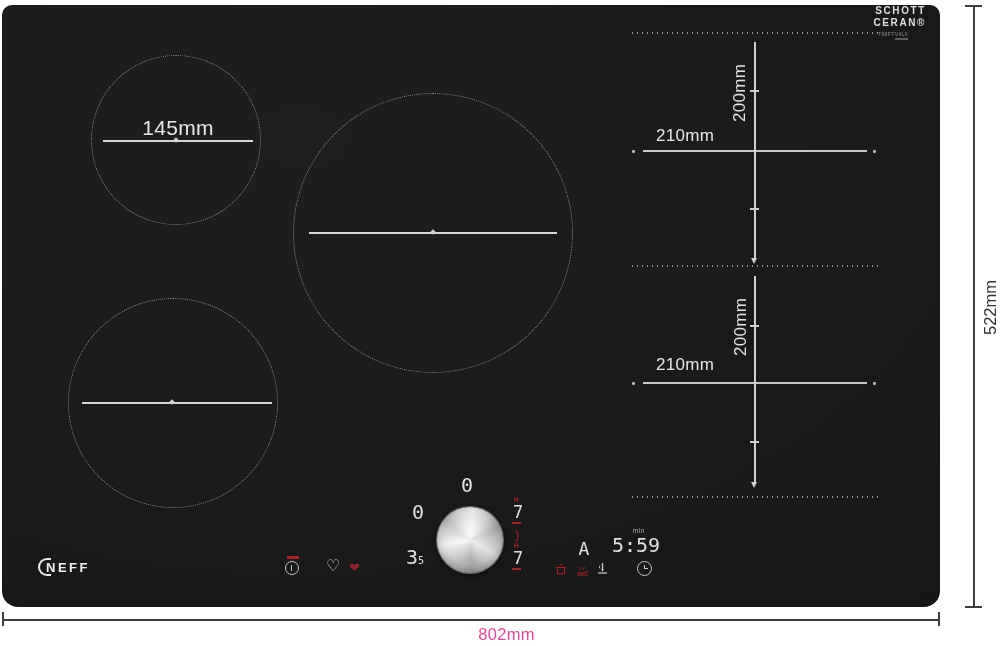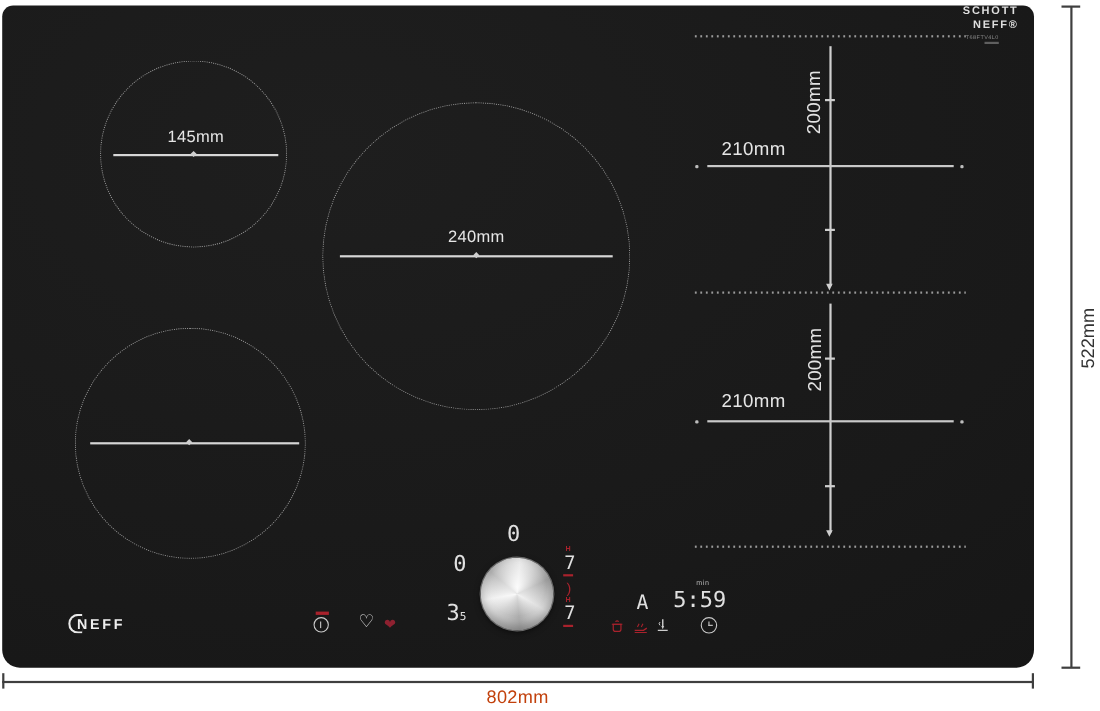--- a/index.html
+++ b/index.html
@@ -8,41 +8,41 @@
 
   
   .hob{position:absolute;left:2px;top:5px;width:938px;height:602px;
        background:radial-gradient(130% 130% at 32% 22%, #1e1e1e 0%, #191919 55%, #141414 100%);
        border-radius:10px 10px 16px 16px;}
 
   
   .zone-circle{position:absolute;border:1.6px dotted #8f8f8f;border-radius:50%;box-sizing:border-box;}
   .dia-line{position:absolute;height:1.6px;background:#d6d6d6;}
   .ctr-mark{position:absolute;width:4px;height:4px;background:#cfcfcf;transform:rotate(45deg);}
-  .zl{position:absolute;text-align:center;font-size:15px;color:#e6e6e6;letter-spacing:.3px;}
+  .zl{position:absolute;text-align:center;font-size:21px;color:#e6e6e6;letter-spacing:.3px;}
 
   
   .dotline{position:absolute;height:2px;left:628px;width:248px;
            background-image:radial-gradient(circle,#9a9a9a 0.9px,transparent 1.1px);
            background-size:5px 2px;background-repeat:repeat-x;}
   .vline{position:absolute;width:1.5px;background:#cfcfcf;}
   .vtick{position:absolute;width:9px;height:1.5px;background:#cfcfcf;}
   .arrow-d{position:absolute;width:0;height:0;border-left:3.5px solid transparent;border-right:3.5px solid transparent;border-top:6px solid #cfcfcf;}
   .vlabel{position:absolute;writing-mode:vertical-rl;transform:rotate(180deg);font-size:17px;color:#e3e3e3;
           width:22px;height:100px;display:flex;align-items:center;justify-content:center;letter-spacing:.3px;}
   .hline210{position:absolute;height:1.5px;background:#c9c9c9;}
   .enddot{position:absolute;width:2.5px;height:2.5px;border-radius:50%;background:#bdbdbd;}
   .hl{position:absolute;font-size:17px;color:#e6e6e6;letter-spacing:.3px;}
 
   
   .schott{position:absolute;left:840px;top:0;width:84px;text-align:right;color:#dfdfdf;
           font-size:10px;font-weight:bold;letter-spacing:1.6px;line-height:1.15;}
   .model{position:absolute;left:840px;top:26px;width:66px;text-align:right;color:#8a8a8a;font-size:5px;letter-spacing:.4px;}
   .modelbar{position:absolute;left:893px;top:33px;width:13px;height:1.5px;background:#5f5f5f;}
-  .nefflogo{position:absolute;left:60px;top:551px;height:22px;display:flex;align-items:center;}
+  .nefflogo{position:absolute;left:36px;top:551px;height:22px;display:flex;align-items:center;}
   .neffarc{width:13px;height:18px;border:2px solid #e8e8e8;border-right:none;border-radius:9px 0 0 9px;box-sizing:border-box;}
   .nefftext{color:#efefef;font-weight:bold;font-size:13px;letter-spacing:2.5px;margin-left:-5px;}
 
   
   .seg{font-family:"DejaVu Sans Mono",monospace;color:#e0e0e0;}
   .red{color:#a8222c;}
   .redbar{position:absolute;background:#a8222c;}
   .knob{position:absolute;left:435px;top:502px;width:66px;height:66px;border-radius:50%;
         background:
           radial-gradient(circle at 50% 40%, rgba(255,255,255,.85) 0%, rgba(255,255,255,0) 52%),
@@ -50,38 +50,37 @@
         box-shadow:0 0 0 1px #6a6a6a, inset 0 -4px 9px rgba(0,0,0,.28), 0 2px 6px rgba(0,0,0,.55);}
   .powericon{position:absolute;left:283px;top:556px;width:14px;height:14px;border:1.4px solid #c9c9c9;border-radius:50%;box-sizing:border-box;}
   .powericon::after{content:"";position:absolute;left:4.8px;top:2.5px;width:1.6px;height:6.5px;background:#c9c9c9;}
   .clockicon{position:absolute;left:635px;top:556px;width:15px;height:15px;border:1.4px solid #c9c9c9;border-radius:50%;box-sizing:border-box;}
   .clockicon::before{content:"";position:absolute;left:5.7px;top:2.6px;width:1.3px;height:4.4px;background:#c9c9c9;}
   .clockicon::after{content:"";position:absolute;left:6.2px;top:5.9px;width:3.8px;height:1.3px;background:#c9c9c9;}
   .glyph{position:absolute;line-height:1;}
 
   
   .dimline{position:absolute;background:#3f3f3f;}
-  .dimlabel{position:absolute;color:#c2410c;font-size:16.5px;letter-spacing:.3px;}
+  .dimlabel{position:absolute;color:#ec4899;font-size:16.5px;letter-spacing:.3px;padding-left:36px;}
   .dimlabel-v{position:absolute;writing-mode:vertical-rl;transform:rotate(180deg);color:#333;font-size:16.5px;
               width:22px;height:90px;display:flex;align-items:center;justify-content:center;}
 </style>
 </head>
 <body>
 
 <div class="stage">
 
   <div class="hob">
 
     <div class="zone-circle" style="left:89px;top:50px;width:170px;height:170px;"></div>
     <div class="zl" style="left:101px;top:111px;width:150px;">145mm</div>
     <div class="dia-line" style="left:101px;top:135px;width:150px;"></div>
     <div class="ctr-mark" style="left:172px;top:133px;"></div>
 
     <div class="zone-circle" style="left:291px;top:88px;width:280px;height:280px;"></div>
-    <div class="zl" style="left:307px;top:202px;width:248px;">240mm</div>
     <div class="dia-line" style="left:307px;top:227px;width:248px;"></div>
     <div class="ctr-mark" style="left:429px;top:225px;"></div>
 
     <div class="zone-circle" style="left:66px;top:293px;width:210px;height:210px;"></div>
     <div class="dia-line" style="left:80px;top:397px;width:190px;"></div>
     <div class="ctr-mark" style="left:168px;top:395px;"></div>
 
     <div class="dotline" style="top:27px;"></div>
     <div class="dotline" style="top:260px;"></div>
     <div class="dotline" style="top:491px;"></div>
@@ -101,21 +100,21 @@
     <div class="vtick" style="left:748px;top:320px;"></div>
     <div class="vtick" style="left:748px;top:436px;"></div>
     <div class="vlabel" style="left:728px;top:272px;">200mm</div>
     <div class="hl" style="left:654px;top:350px;">210mm</div>
     <div class="hline210" style="left:641px;top:377px;width:224px;"></div>
     <div class="enddot" style="left:630px;top:377px;"></div>
     <div class="enddot" style="left:871px;top:377px;"></div>
 
     <div class="schott">
       <div>SCHOTT</div>
-      <div>NEFF®</div>
+      <div>CERAN®</div>
     </div>
     <div class="model">T68FTV4L0</div>
     <div class="modelbar"></div>
 
     <div class="nefflogo">
       <div class="neffarc"></div>
       <div class="nefftext">NEFF</div>
     </div>
 
     <div class="redbar" style="left:285px;top:551px;width:12px;height:2.5px;"></div>

